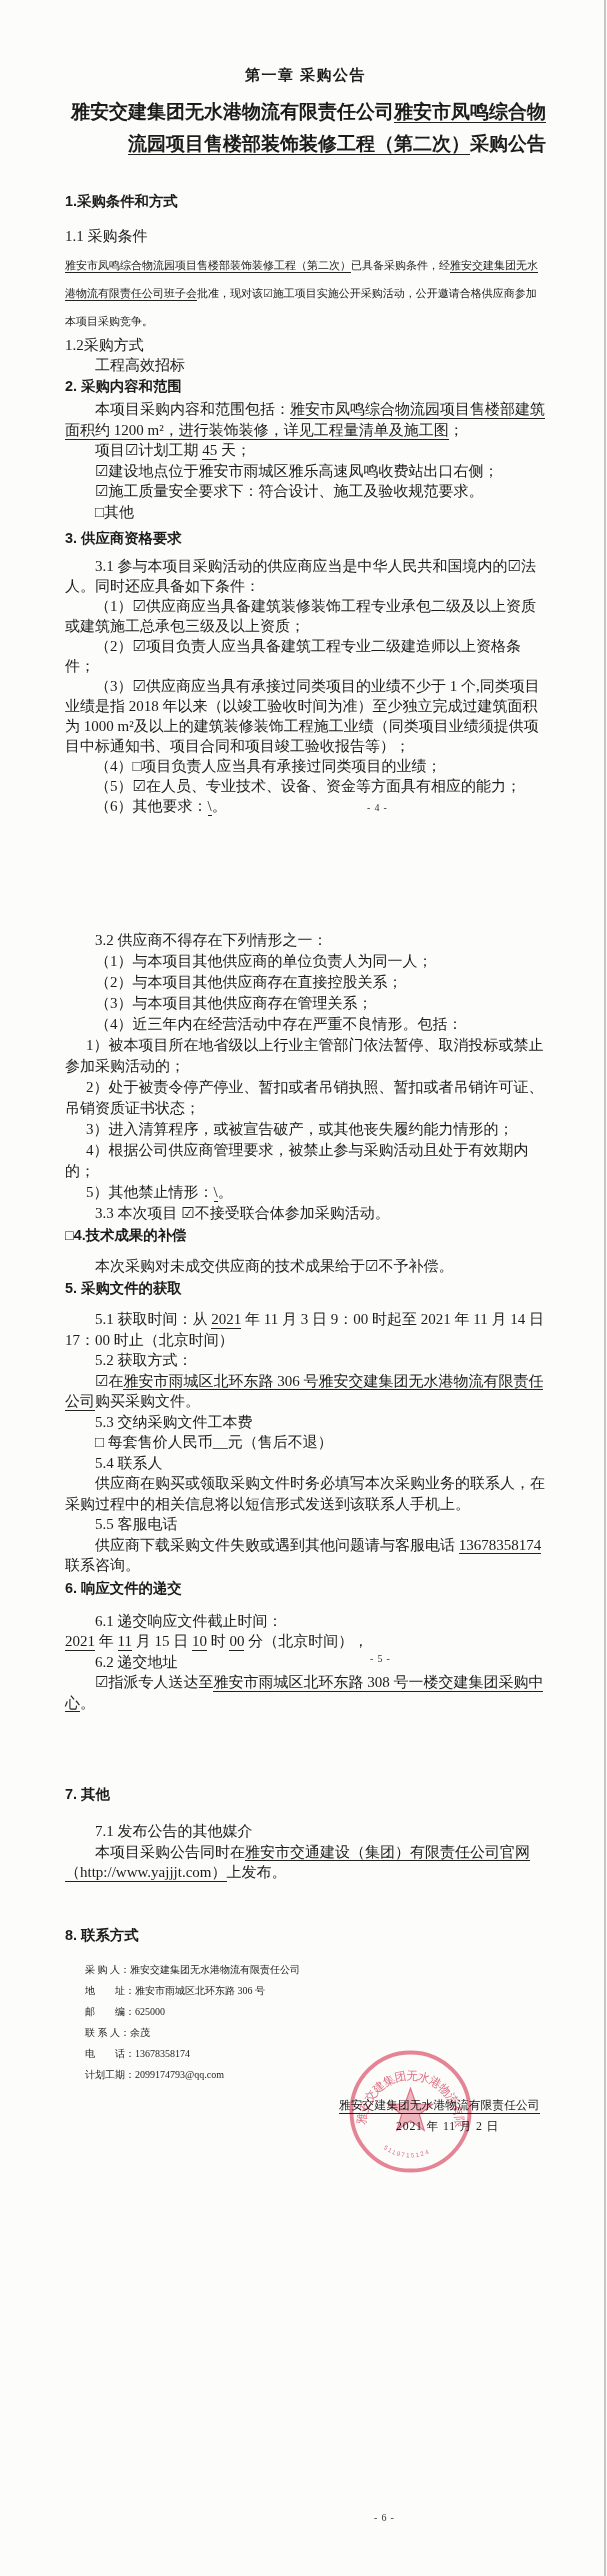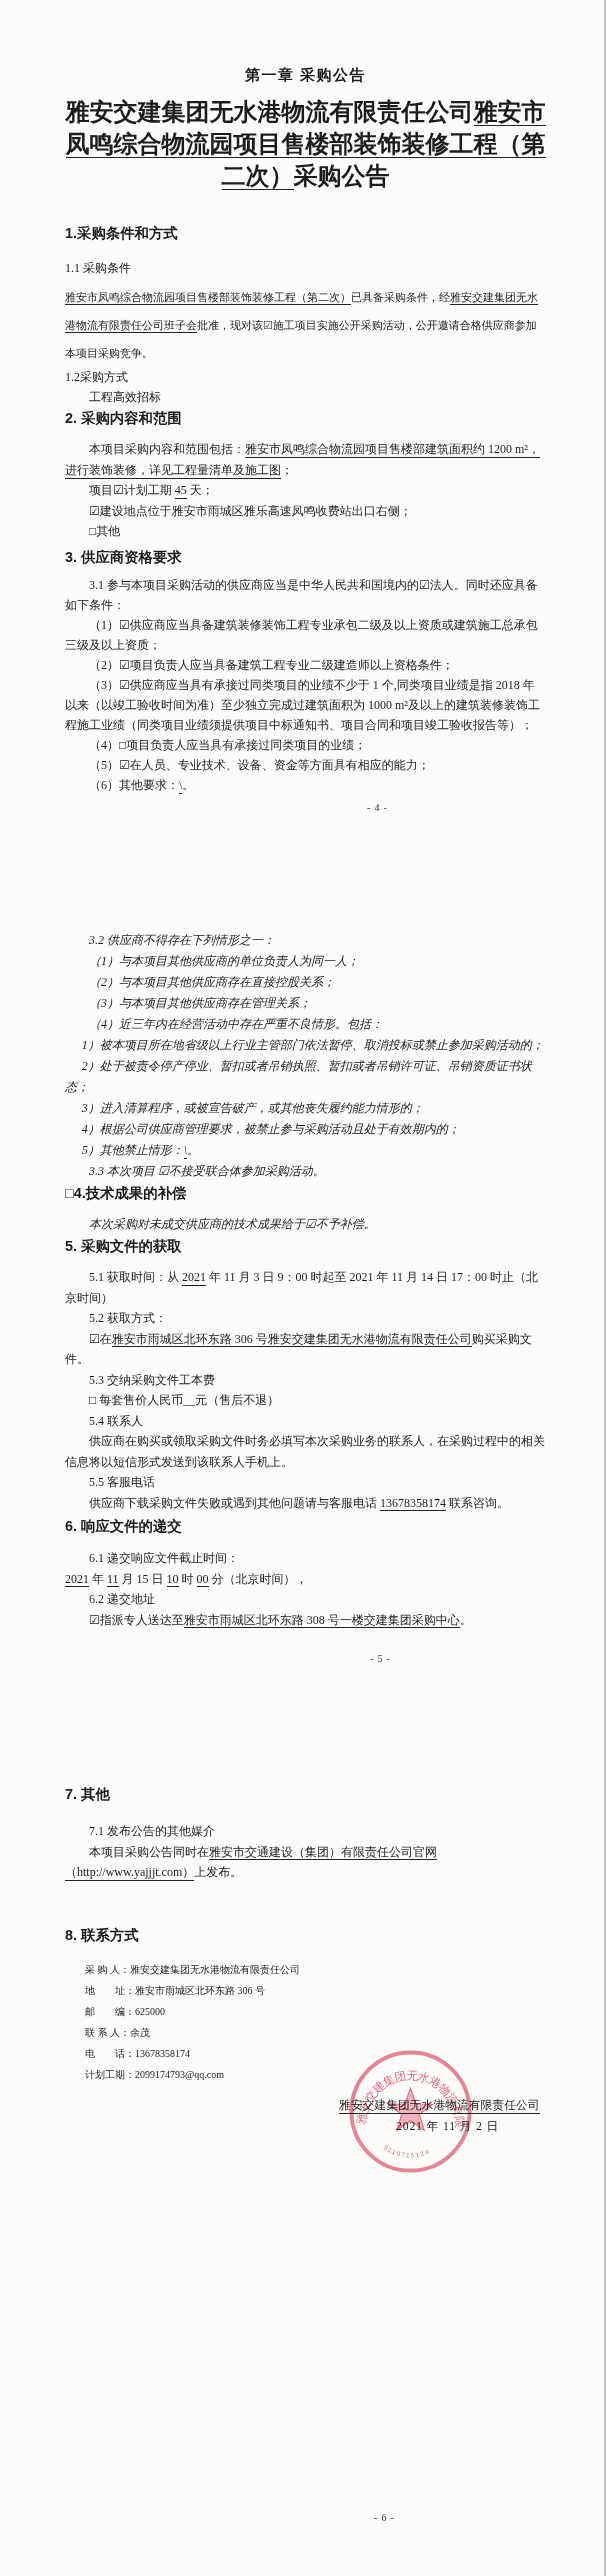--- a/index.html
+++ b/index.html
@@ -9,27 +9,27 @@
     overflow:hidden;
   }
   .edge{position:absolute;right:2.3px;top:0;width:1.5px;height:100%;background:#c6c6c6;}
   .pg{position:absolute;left:65px;width:481px;}
   .pg4{top:65px;}
   .pg5{top:930px;}
   .pg6{top:1783px;}
   .chapter{font-family:"Liberation Sans","DejaVu Sans",sans-serif;font-weight:700;
     font-size:15px;line-height:20px;text-align:center;letter-spacing:1.5px;}
   .title{font-family:"Liberation Sans","DejaVu Sans",sans-serif;font-weight:700;
-    font-size:24px;line-height:32px;text-align:center;margin-top:10.6px;}
+    font-size:19px;line-height:32px;text-align:right;margin-top:10.6px;}
   .h2{font-family:"Liberation Sans","DejaVu Sans",sans-serif;font-weight:700;
     font-size:14.4px;line-height:23px;}
-  .t{font-size:12px;line-height:20.5px;}
+  .t{font-size:15px;line-height:20.5px;}
   .para{font-size:11px;line-height:28px;}
   .lh26{line-height:20px;}
-  .lh28{line-height:21px;font-style:italic;}
+  .lh28{line-height:21px;}
   .ind{text-indent:2em;}
   .ind14{text-indent:1.4em;}
   .u{border-bottom:0.8px solid #222;padding-bottom:0.8px;}
   .pnum{position:absolute;font-size:10px;color:#333;letter-spacing:0.8px;}
   .contact-row{font-size:10px;line-height:21px;padding-left:2em;}
   .contact-label{display:inline-block;}
   .sign-company{position:absolute;left:339px;top:2098px;font-size:11.8px;z-index:2;}
   .sign-date{position:absolute;left:396px;top:2119px;font-size:11.8px;z-index:2;letter-spacing:0.8px;}
   .seal{position:absolute;left:346px;top:2047px;width:129px;height:129px;
     mix-blend-mode:multiply;opacity:.92;z-index:3;}
@@ -47,23 +47,24 @@
     <div class="chapter">第一章 采购公告</div>
     <div class="title"><span>雅安交建集团无水港物流有限责任公司</span><span class="u">雅安市凤鸣综合物流园项目售楼部装饰装修工程（第二次）</span><span>采购公告</span></div>
 
     <div class="h2 mt40">1.采购条件和方式</div>
     <div class="t mt18">1.1 采购条件</div>
     <div class="para mt6"><span class="u">雅安市凤鸣综合物流园项目售楼部装饰装修工程（第二次）</span><span>已具备采购条件，经</span><span class="u">雅安交建集团无水港物流有限责任公司班子会</span><span>批准，现对该☑施工项目实施公开采购活动，公开邀请合格供应商参加本项目采购竞争。</span></div>
     <div class="t lh26">1.2采购方式</div>
     <div class="t lh26 ind">工程高效招标</div>
 
     <div class="h2">2. 采购内容和范围</div>
-    <div class="t ind" style="margin-top:9px;"><span>本项目采购内容和范围包括：</span><span class="u">雅安市凤鸣综合物流园项目售楼部建筑面积约 1200 m²，进行装饰装修，详见工程量清单及施工图</span><span>；</span></div>
+    <div class="t ind" style="margin-top:1px;"><span>本项目采购内容和范围包括：</span><span class="u">雅安市凤鸣综合物流园项目售楼部建筑面积约 1200 m²，进行装饰装修，详见工程量清单及施工图</span><span>；</span></div>
     <div class="t" style="padding-left:2em;"><span>项目☑计划工期 </span><span class="u">45</span><span> 天；</span></div>
     <div class="t" style="padding-left:2em;">☑建设地点位于雅安市雨城区雅乐高速凤鸣收费站出口右侧；</div>
+    <div class="t" style="padding-left:2em;">☑施工质量安全要求下：符合设计、施工及验收规范要求。</div>
     <div class="t" style="padding-left:2em;">□其他</div>
 
     <div class="h2 mt6">3.  供应商资格要求</div>
     <div class="t lh26 ind" style="margin-top:6px;">3.1 参与本项目采购活动的供应商应当是中华人民共和国境内的☑法人。同时还应具备如下条件：</div>
     <div class="t lh26 ind">（1）☑供应商应当具备建筑装修装饰工程专业承包二级及以上资质或建筑施工总承包三级及以上资质；</div>
     <div class="t lh26 ind">（2）☑项目负责人应当具备建筑工程专业二级建造师以上资格条件；</div>
     <div class="t lh26 ind">（3）☑供应商应当具有承接过同类项目的业绩不少于 1 个,同类项目业绩是指 2018 年以来（以竣工验收时间为准）至少独立完成过建筑面积为 1000 m²及以上的建筑装修装饰工程施工业绩（同类项目业绩须提供项目中标通知书、项目合同和项目竣工验收报告等）；</div>
     <div class="t lh26 ind">（4）□项目负责人应当具有承接过同类项目的业绩；</div>
     <div class="t lh26 ind">（5）☑在人员、专业技术、设备、资金等方面具有相应的能力；</div>
     <div class="t lh26 ind"><span>（6）其他要求：</span><span class="u">\</span><span>。</span></div>

